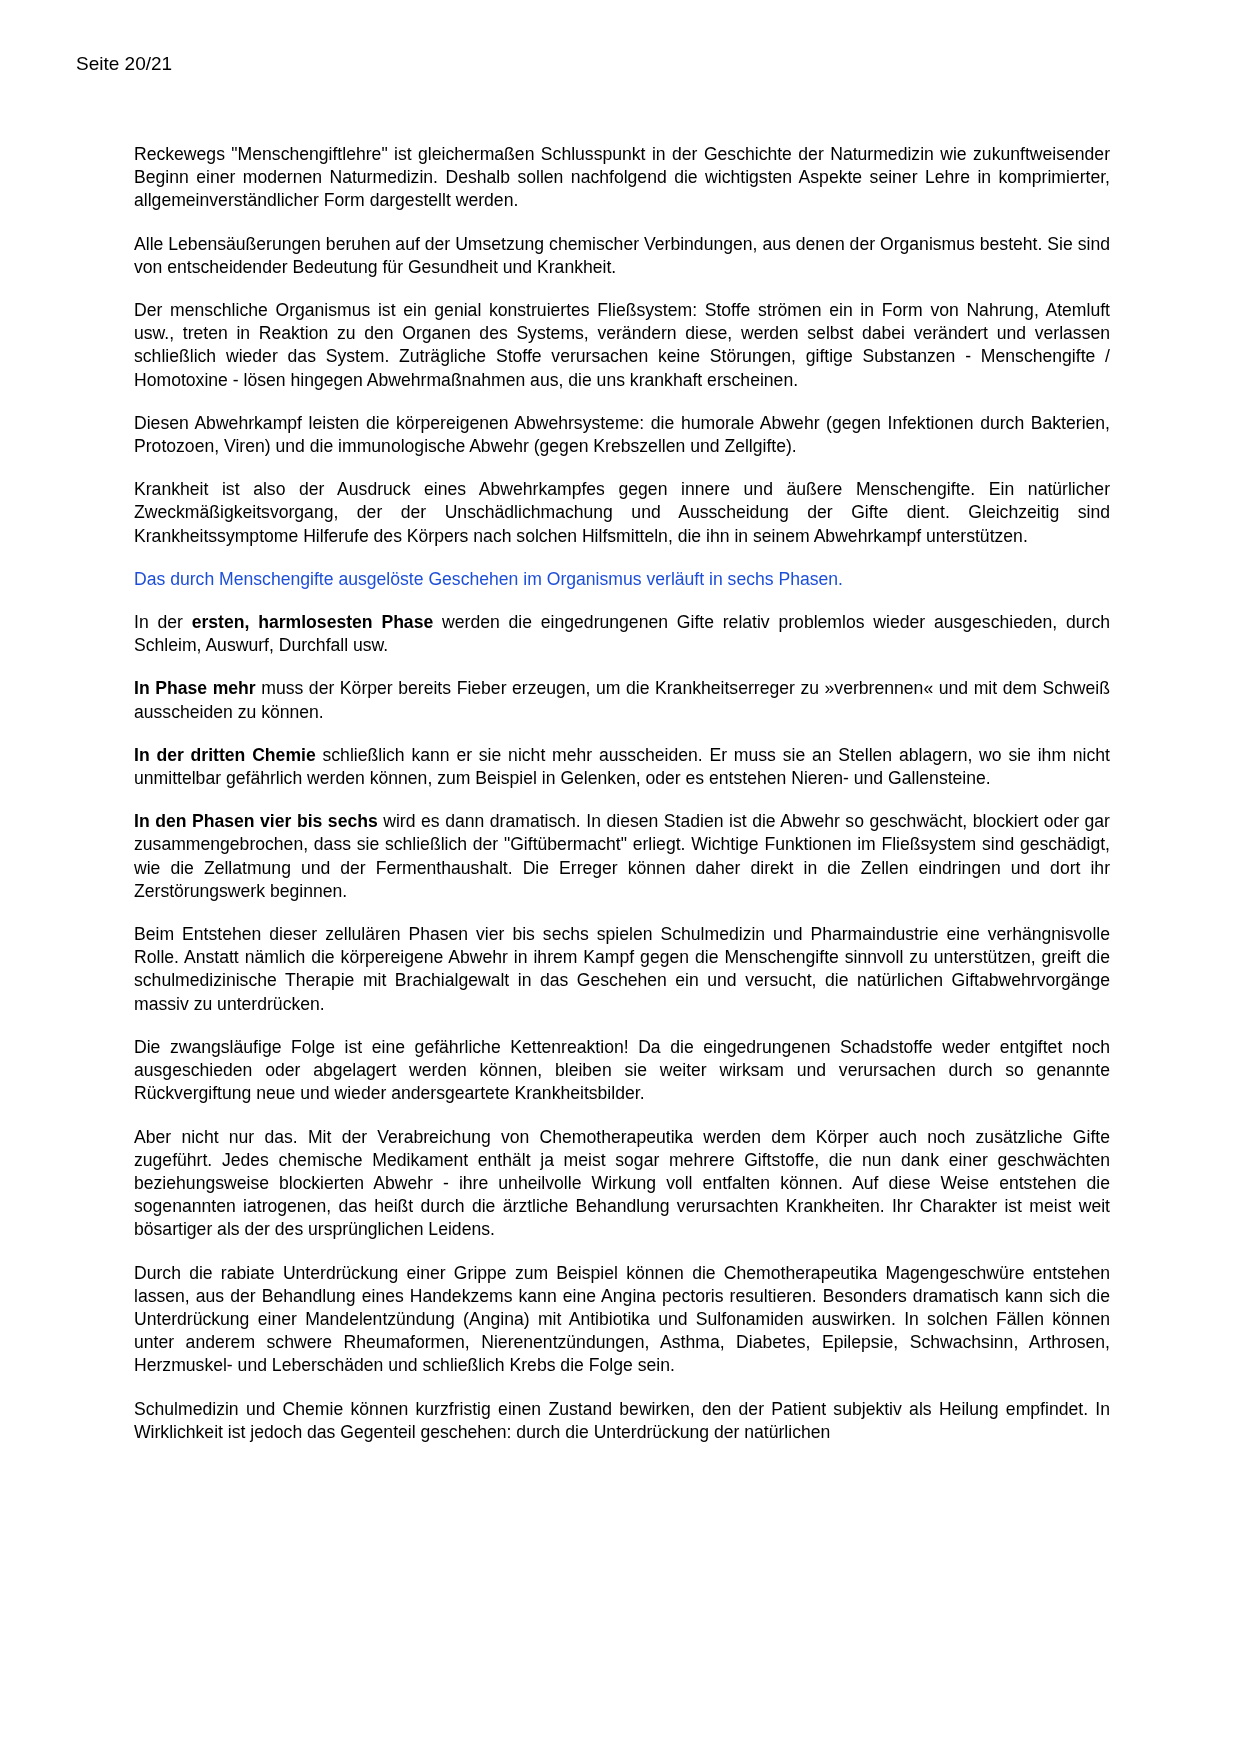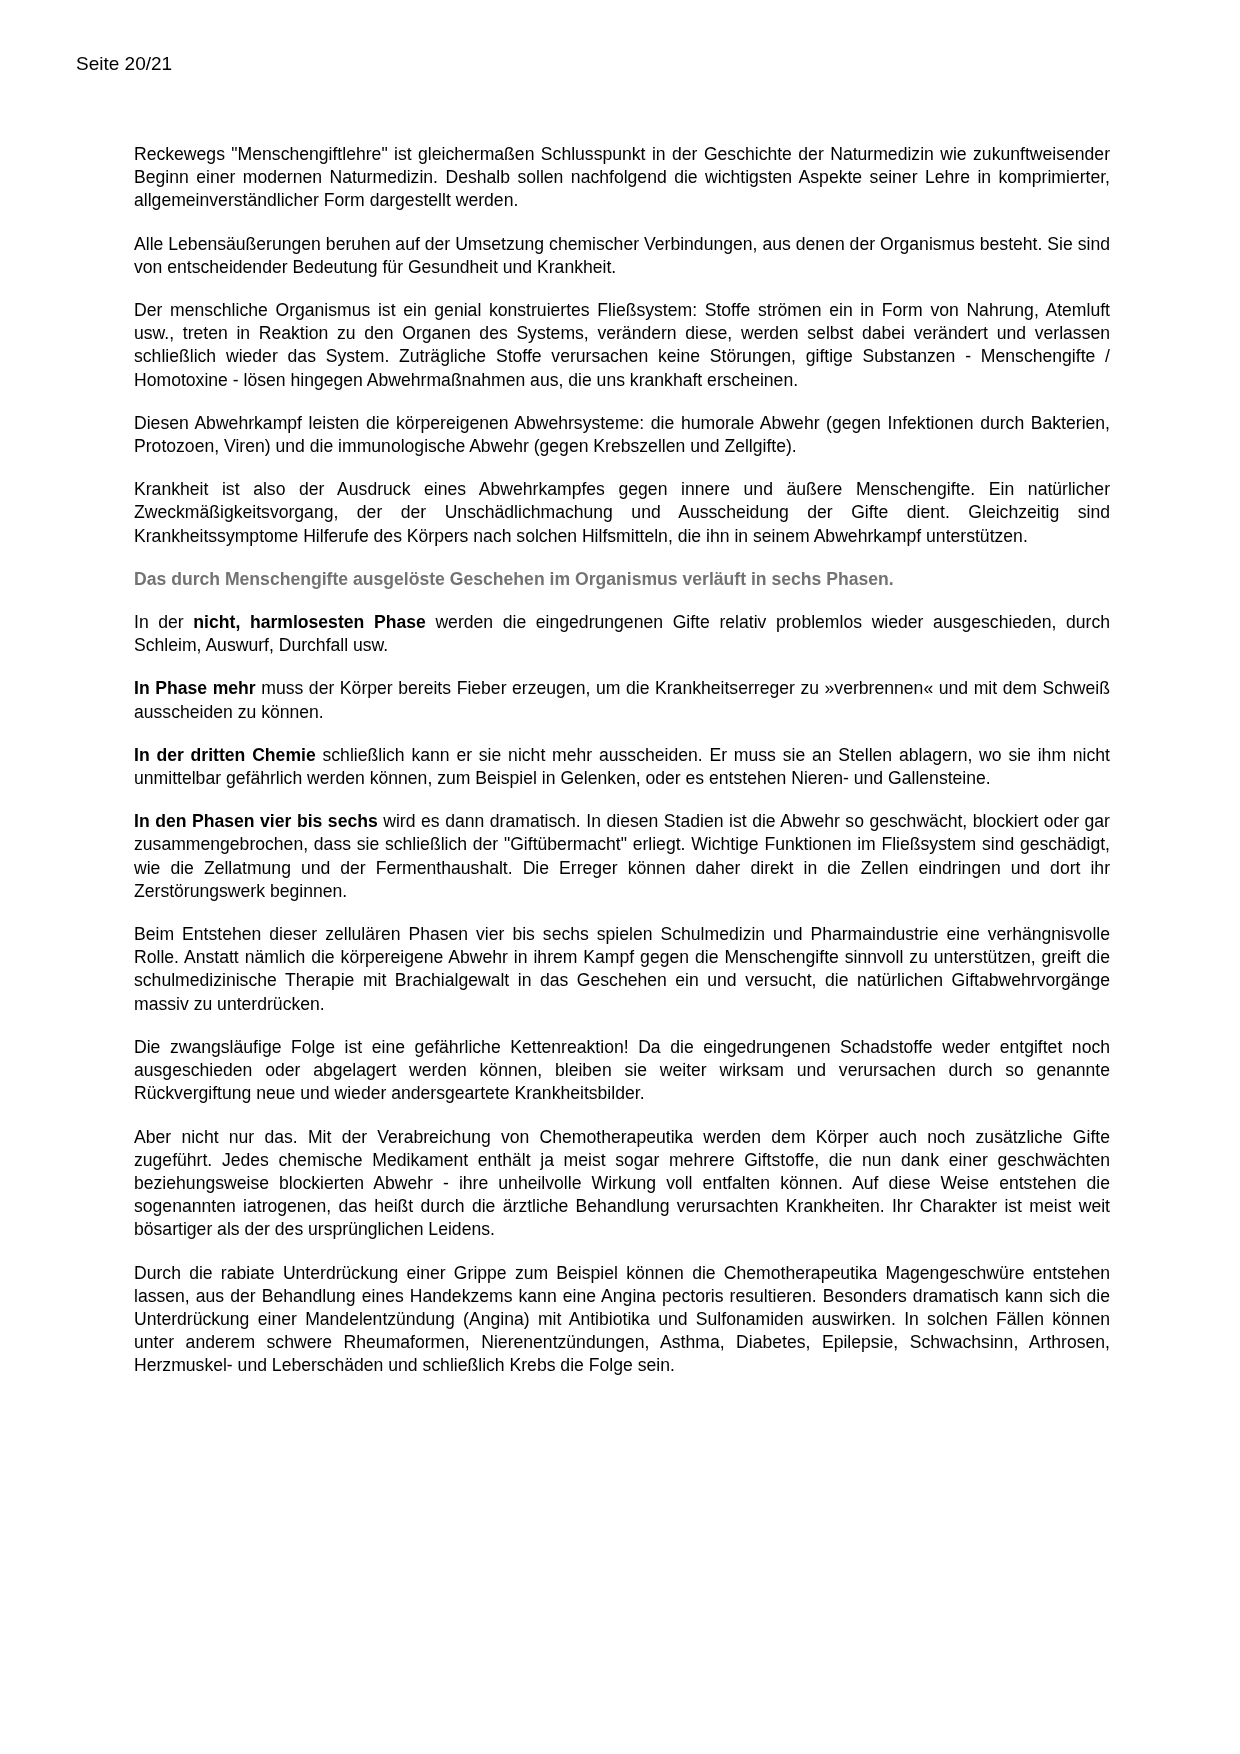--- a/index.html
+++ b/index.html
@@ -1,41 +1,42 @@
 <!DOCTYPE html>
 <html><head>
 <meta charset="utf-8">
 <style>
   html, body { margin: 0; padding: 0; background: #ffffff; }
   body { width: 1240px; height: 1754px; position: relative; overflow: hidden;
          font-family: "Liberation Sans", sans-serif; color: #000000; }
   .page-header { position: absolute; left: 76px; top: 52px; font-size: 19px; line-height: 24px; }
   .content { position: absolute; left: 134px; top: 143px; width: 976px; }
   .para { margin: 0 0 20px 0; font-size: 17.6px; line-height: 23.2px; text-align: justify; }
-  .heading { margin: 0 0 20px 0; font-size: 17.6px; line-height: 23.2px; font-weight: bold; color: #737373; }
+  .heading { margin: 0 0 20px 0; font-size: 17.6px; line-height: 23.2px; font-weight: normal; color: #1d4ed8; }
   .b { font-weight: bold; }
 </style>
 </head>
 <body>
 
 <div class="page-header">Seite 20/21</div>
 
 <div class="content">
   <p class="para">Reckewegs "Menschengiftlehre" ist gleichermaßen Schlusspunkt in der Geschichte der Naturmedizin wie zukunftweisender Beginn einer modernen Naturmedizin. Deshalb sollen nachfolgend die wichtigsten Aspekte seiner Lehre in komprimierter, allgemeinverständlicher Form dargestellt werden.</p>
   <p class="para">Alle Lebensäußerungen beruhen auf der Umsetzung chemischer Verbindungen, aus denen der Organismus besteht. Sie sind von entscheidender Bedeutung für Gesundheit und Krankheit.</p>
   <p class="para">Der menschliche Organismus ist ein genial konstruiertes Fließsystem: Stoffe strömen ein in Form von Nahrung, Atemluft usw., treten in Reaktion zu den Organen des Systems, verändern diese, werden selbst dabei verändert und verlassen schließlich wieder das System. Zuträgliche Stoffe verursachen keine Störungen, giftige Substanzen - Menschengifte / Homotoxine - lösen hingegen Abwehrmaßnahmen aus, die uns krankhaft erscheinen.</p>
   <p class="para">Diesen Abwehrkampf leisten die körpereigenen Abwehrsysteme: die humorale Abwehr (gegen Infektionen durch Bakterien, Protozoen, Viren) und die immunologische Abwehr (gegen Krebszellen und Zellgifte).</p>
   <p class="para">Krankheit ist also der Ausdruck eines Abwehrkampfes gegen innere und äußere Menschengifte. Ein natürlicher Zweckmäßigkeitsvorgang, der der Unschädlichmachung und Ausscheidung der Gifte dient. Gleichzeitig sind Krankheitssymptome Hilferufe des Körpers nach solchen Hilfsmitteln, die ihn in seinem Abwehrkampf unterstützen.</p>
 
   <p class="heading">Das durch Menschengifte ausgelöste Geschehen im Organismus verläuft in sechs Phasen.</p>
 
-  <p class="para"><span>In der </span><span class="b">nicht, harmlosesten Phase</span><span> werden die eingedrungenen Gifte relativ problemlos wieder ausgeschieden, durch Schleim, Auswurf, Durchfall usw.</span></p>
+  <p class="para"><span>In der </span><span class="b">ersten, harmlosesten Phase</span><span> werden die eingedrungenen Gifte relativ problemlos wieder ausgeschieden, durch Schleim, Auswurf, Durchfall usw.</span></p>
   <p class="para"><span></span><span class="b">In Phase mehr</span><span> muss der Körper bereits Fieber erzeugen, um die Krankheitserreger zu »verbrennen« und mit dem Schweiß ausscheiden zu können.</span></p>
   <p class="para"><span></span><span class="b">In der dritten Chemie</span><span> schließlich kann er sie nicht mehr ausscheiden. Er muss sie an Stellen ablagern, wo sie ihm nicht unmittelbar gefährlich werden können, zum Beispiel in Gelenken, oder es entstehen Nieren- und Gallensteine.</span></p>
   <p class="para"><span></span><span class="b">In den Phasen vier bis sechs</span><span> wird es dann dramatisch. In diesen Stadien ist die Abwehr so geschwächt, blockiert oder gar zusammengebrochen, dass sie schließlich der "Giftübermacht" erliegt. Wichtige Funktionen im Fließsystem sind geschädigt, wie die Zellatmung und der Fermenthaushalt. Die Erreger können daher direkt in die Zellen eindringen und dort ihr Zerstörungswerk beginnen.</span></p>
 
   <p class="para">Beim Entstehen dieser zellulären Phasen vier bis sechs spielen Schulmedizin und Pharmaindustrie eine verhängnisvolle Rolle. Anstatt nämlich die körpereigene Abwehr in ihrem Kampf gegen die Menschengifte sinnvoll zu unterstützen, greift die schulmedizinische Therapie mit Brachialgewalt in das Geschehen ein und versucht, die natürlichen Giftabwehrvorgänge massiv zu unterdrücken.</p>
   <p class="para">Die zwangsläufige Folge ist eine gefährliche Kettenreaktion! Da die eingedrungenen Schadstoffe weder entgiftet noch ausgeschieden oder abgelagert werden können, bleiben sie weiter wirksam und verursachen durch so genannte Rückvergiftung neue und wieder andersgeartete Krankheitsbilder.</p>
   <p class="para">Aber nicht nur das. Mit der Verabreichung von Chemotherapeutika werden dem Körper auch noch zusätzliche Gifte zugeführt. Jedes chemische Medikament enthält ja meist sogar mehrere Giftstoffe, die nun dank einer geschwächten beziehungsweise blockierten Abwehr - ihre unheilvolle Wirkung voll entfalten können. Auf diese Weise entstehen die sogenannten iatrogenen, das heißt durch die ärztliche Behandlung verursachten Krankheiten. Ihr Charakter ist meist weit bösartiger als der des ursprünglichen Leidens.</p>
   <p class="para">Durch die rabiate Unterdrückung einer Grippe zum Beispiel können die Chemotherapeutika Magengeschwüre entstehen lassen, aus der Behandlung eines Handekzems kann eine Angina pectoris resultieren. Besonders dramatisch kann sich die Unterdrückung einer Mandelentzündung (Angina) mit Antibiotika und Sulfonamiden auswirken. In solchen Fällen können unter anderem schwere Rheumaformen, Nierenentzündungen, Asthma, Diabetes, Epilepsie, Schwachsinn, Arthrosen, Herzmuskel- und Leberschäden und schließlich Krebs die Folge sein.</p>
 
 
+  <p class="para">Schulmedizin und Chemie können kurzfristig einen Zustand bewirken, den der Patient subjektiv als Heilung empfindet. In Wirklichkeit ist jedoch das Gegenteil geschehen: durch die Unterdrückung der natürlichen</p>
 </div>
 
 </body></html>

